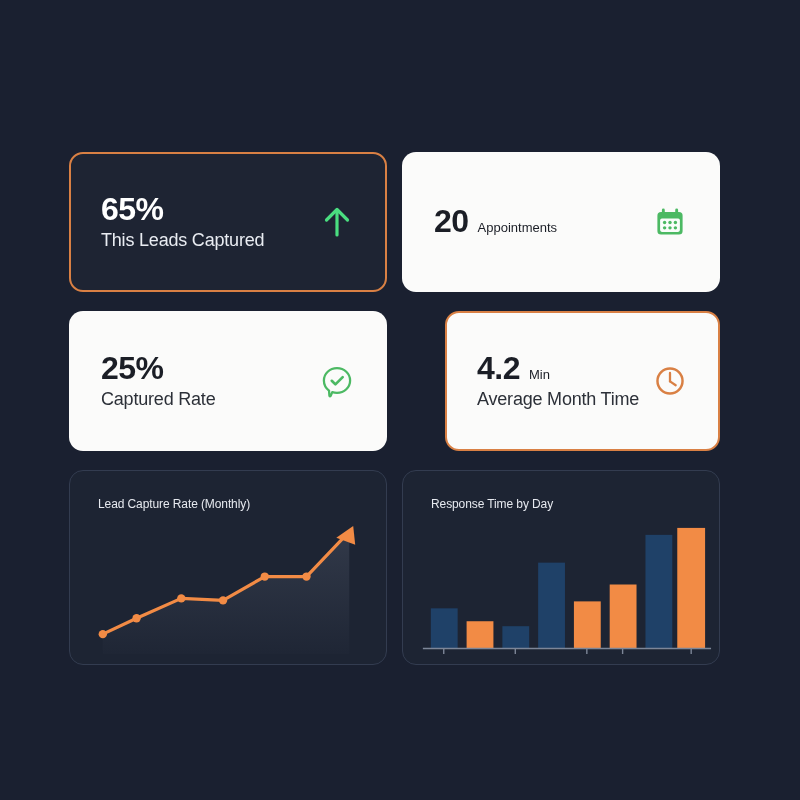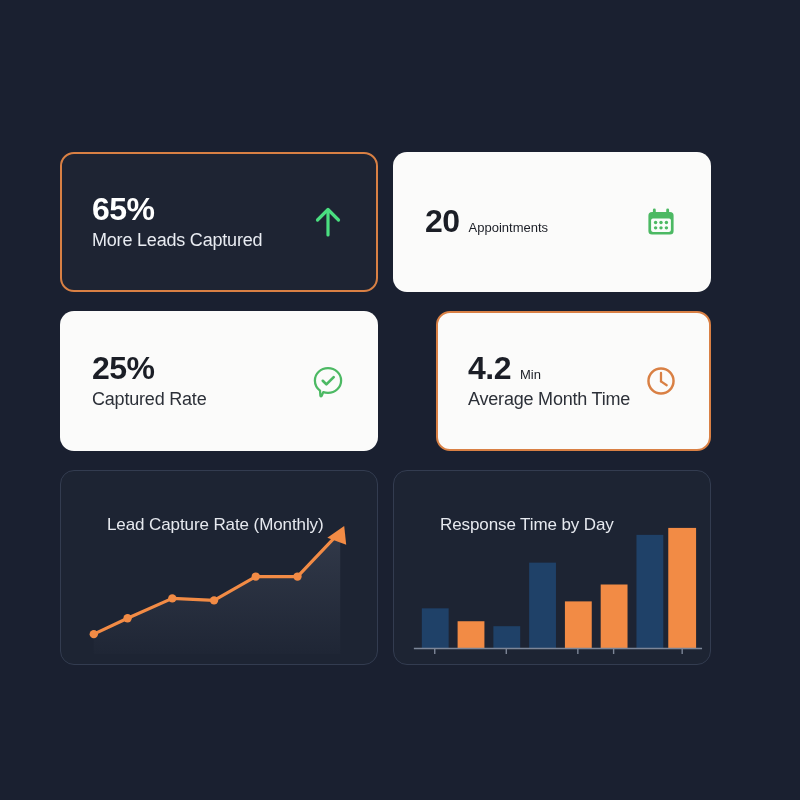--- a/index.html
+++ b/index.html
@@ -8,21 +8,21 @@
   }
   body {
     width: 800px;
     height: 800px;
     background: #1a2030;
     font-family: "Liberation Sans", sans-serif;
     overflow: hidden;
   }
   .dashboard {
     position: absolute;
-    left: 60px;
+    left: 69px;
     top: 152px;
     width: 651px;
     height: 510px;
     display: grid;
     grid-template-columns: 318px 318px;
     grid-template-rows: 140px 140px 195px;
     column-gap: 15px;
     row-gap: 19px;
   }
 
@@ -92,24 +92,24 @@
   .chart-card {
     position: relative;
     background: #1d2433;
     border: 1px solid #333c50;
     border-radius: 14px;
     box-sizing: border-box;
     padding: 26px 20px 16px 28px;
     overflow: hidden;
   }
   .chart-title {
-    font-size: 17px;
+    font-size: 12px;
     color: #e6e9ef;
     letter-spacing: -0.1px;
-    margin: 18px;
+    margin: 0;
   }
   .chart-body {
     position: absolute;
     left: 0;
     right: 0;
     top: 44px;
     bottom: 10px;
   }
   .chart-body svg {
     width: 100%;
@@ -121,21 +121,21 @@
 <body>
 
 <div class="dashboard">
 
   <div class="kpi dark">
     <div class="kpi-text">
       <div class="kpi-line1">
         <span class="kpi-value">65%</span>
         <span class="kpi-unit"></span>
       </div>
-      <div class="kpi-label">More Leads Captured</div>
+      <div class="kpi-label">This Leads Captured</div>
     </div>
     <div class="kpi-icon">
       <svg viewBox="0 0 40 40" width="40" height="40" aria-hidden="true">
         <g stroke="#4ade80" stroke-width="3.2" fill="none" stroke-linecap="round" stroke-linejoin="round">
           <line x1="20" y1="33" x2="20" y2="8"></line>
           <polyline points="9.5,18 20,7.5 30.5,18"></polyline>
         </g>
       </svg>
     </div>
   </div>

